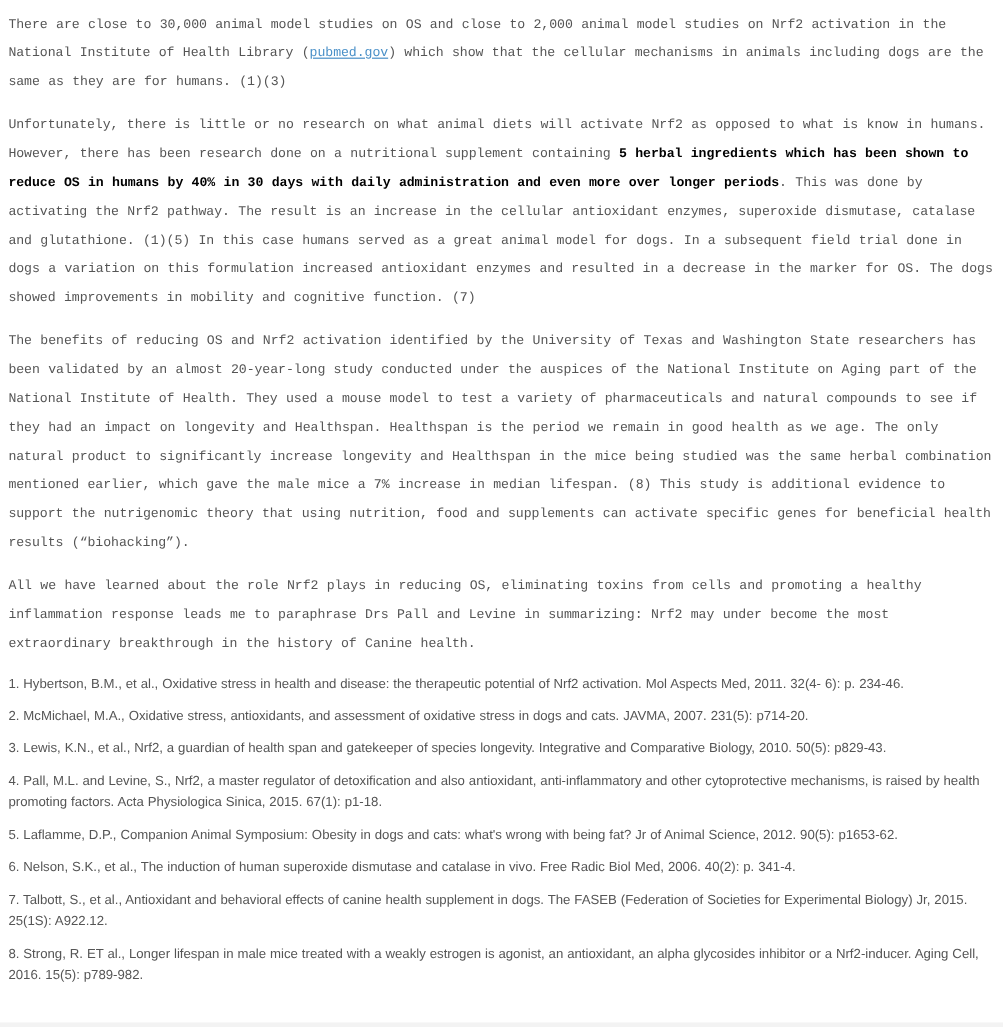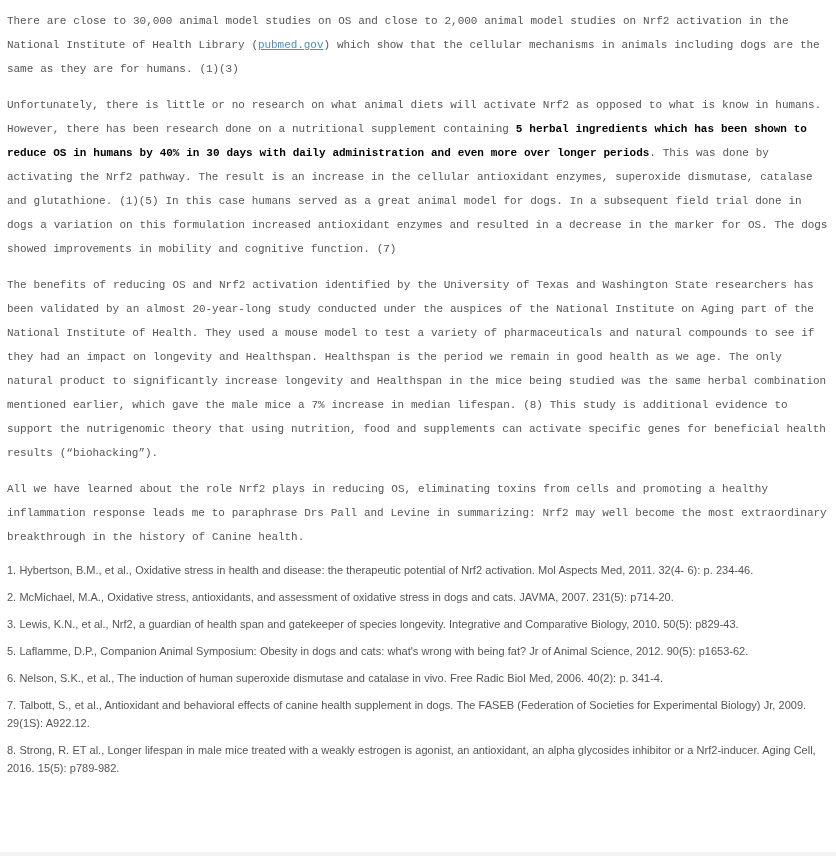--- a/index.html
+++ b/index.html
@@ -34,25 +34,26 @@
 </head>
 <body>
 
 <div class="content">
   <p class="body-para"><span>There are close to 30,000 animal model studies on OS and close to 2,000 animal model studies on Nrf2 activation in the National Institute of Health Library (</span><a class="link" href="#">pubmed.gov</a><span>) which show that the cellular mechanisms in animals including dogs are the same as they are for humans. (1)(3)</span></p>
 
   <p class="body-para"><span>Unfortunately, there is little or no research on what animal diets will activate Nrf2 as opposed to what is know in humans.  However, there has been research done on a nutritional supplement containing </span><strong>5 herbal ingredients which has been shown to reduce OS in humans by 40% in 30 days with daily administration and even more over longer periods</strong><span>.  This was done by activating the Nrf2 pathway.  The result is an increase in the cellular antioxidant enzymes, superoxide dismutase, catalase and glutathione. (1)(5)  In this case humans served as a great animal model for dogs.  In a subsequent field trial done in dogs a variation on this formulation increased antioxidant enzymes and resulted in a decrease in the marker for OS.  The dogs showed improvements in mobility and cognitive function. (7)</span></p>
 
   <p class="body-para">The benefits of reducing OS and Nrf2 activation identified by the University of Texas and Washington State researchers has been validated by an almost 20-year-long study conducted under the auspices of the National Institute on Aging part of the National Institute of Health.  They used a mouse model to test a variety of pharmaceuticals and natural compounds to see if they had an impact on longevity and Healthspan.  Healthspan is the period we remain in good health as we age.  The only natural product to significantly increase longevity and Healthspan in the mice being studied was the same herbal combination mentioned earlier, which gave the male mice a 7% increase in median lifespan. (8) This study is additional evidence to support the nutrigenomic theory that using nutrition, food and supplements can activate specific genes for beneficial health results (“biohacking”).</p>
 
-  <p class="body-para">All we have learned about the role Nrf2 plays in reducing OS, eliminating toxins from cells and promoting a healthy inflammation response leads me to paraphrase Drs Pall and Levine in summarizing: Nrf2 may well become the most extraordinary breakthrough in the history of Canine health.</p>
+  <p class="body-para">All we have learned about the role Nrf2 plays in reducing OS, eliminating toxins from cells and promoting a healthy inflammation response leads me to paraphrase Drs Pall and Levine in summarizing: Nrf2 may under become the most extraordinary breakthrough in the history of Canine health.</p>
 
   <div>
     <div class="bib-item">1.  Hybertson, B.M., et al., Oxidative stress in health and disease: the therapeutic potential of Nrf2 activation. Mol Aspects Med, 2011. 32(4- 6): p. 234-46.</div>
     <div class="bib-item">2.  McMichael, M.A., Oxidative stress, antioxidants, and assessment of oxidative stress in dogs and cats. JAVMA, 2007. 231(5): p714-20.</div>
     <div class="bib-item">3.  Lewis, K.N., et al., Nrf2, a guardian of health span and gatekeeper of species longevity. Integrative and Comparative Biology, 2010. 50(5): p829-43.</div>
+    <div class="bib-item">4.  Pall, M.L. and Levine, S., Nrf2, a master regulator of detoxification and also antioxidant, anti-inflammatory and other cytoprotective mechanisms, is raised by health promoting factors. Acta Physiologica Sinica, 2015. 67(1): p1-18.</div>
     <div class="bib-item">5.  Laflamme, D.P.,  Companion Animal Symposium: Obesity in dogs and cats: what's wrong with being fat? Jr of Animal Science, 2012. 90(5): p1653-62.</div>
     <div class="bib-item">6.  Nelson, S.K., et al., The induction of human superoxide dismutase and catalase in vivo. Free Radic Biol Med, 2006. 40(2): p. 341-4.</div>
-    <div class="bib-item">7.  Talbott, S., et al., Antioxidant and behavioral effects of canine health supplement in dogs. The FASEB (Federation of Societies for Experimental Biology) Jr, 2009. 29(1S): A922.12.</div>
+    <div class="bib-item">7.  Talbott, S., et al., Antioxidant and behavioral effects of canine health supplement in dogs. The FASEB (Federation of Societies for Experimental Biology) Jr, 2015. 25(1S): A922.12.</div>
     <div class="bib-item">8.  Strong, R. ET al., Longer lifespan in male mice treated with a weakly estrogen is agonist, an antioxidant, an alpha glycosides inhibitor or a Nrf2-inducer. Aging Cell, 2016. 15(5): p789-982.</div>
   </div>
 </div>
 <div class="footer-band"></div>
 
 </body></html>

